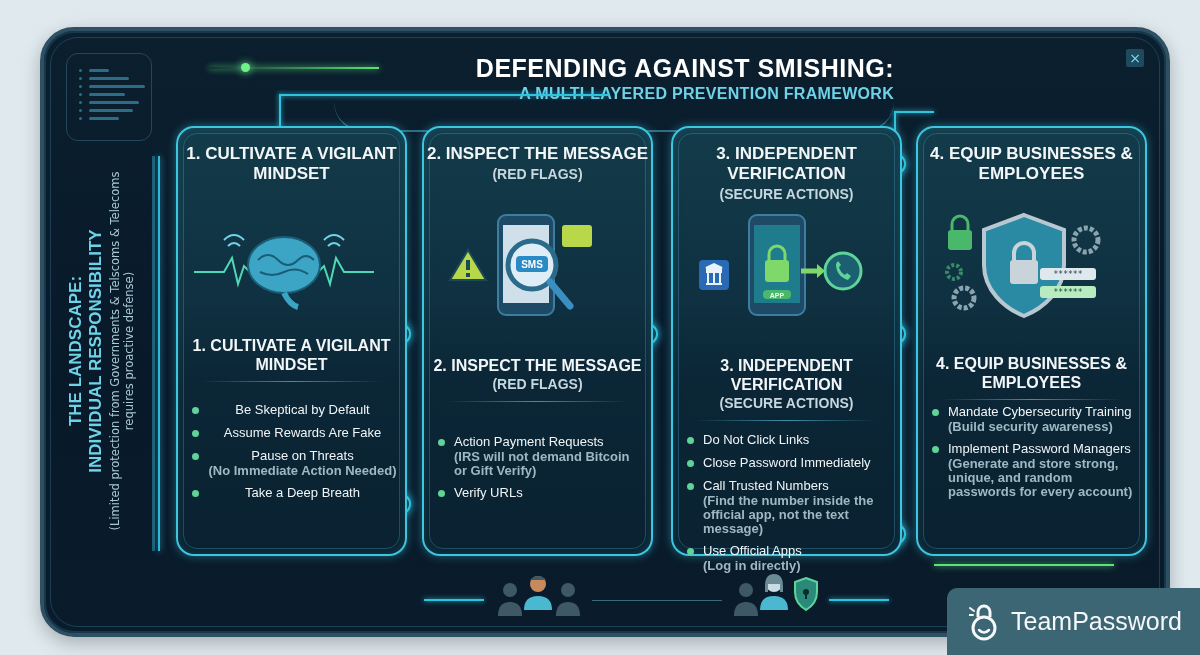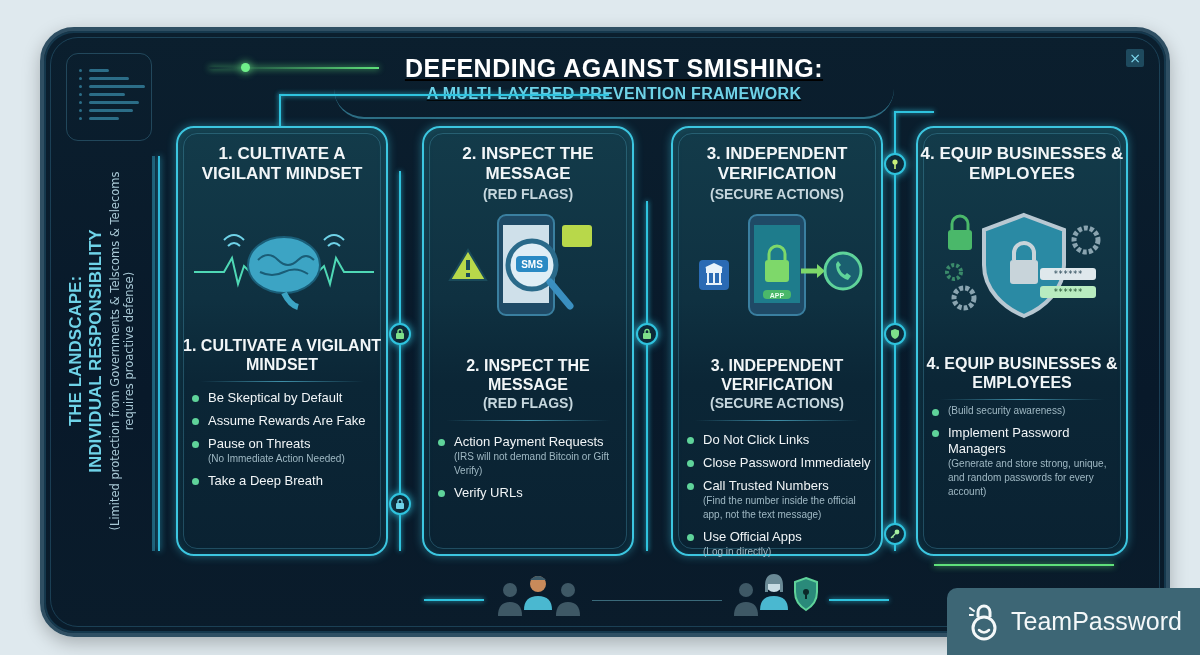--- a/index.html
+++ b/index.html
@@ -24,56 +24,56 @@
   .deco-list { position: absolute; left: 22px; top: 22px; width: 86px; height: 88px;
     border: 1px solid rgba(90,170,200,0.3); border-radius: 12px; padding: 10px 8px; }
   .deco-list span { display: block; height: 3px; margin: 5px 0 5px 14px; background: #3a8fae; border-radius: 2px; opacity: .7; }
   .deco-list span::before { content:""; position:absolute; left:12px; width:3px; height:3px; background:#3a8fae; border-radius:50%; }
   .top-line { position: absolute; left: 165px; top: 36px; width: 170px; height: 2px;
     background: linear-gradient(90deg, rgba(80,200,120,0.1), #5fe07a); box-shadow: 0 0 6px #5fe07a; }
   .top-dot { position: absolute; left: 197px; top: 32px; width: 9px; height: 9px; border-radius: 50%; background:#6ff08a; box-shadow:0 0 8px #6ff08a; }
   .close-btn { position: absolute; right: 22px; top: 18px; width: 18px; height: 18px;
     background: #1e4a5e; color: #7fd8ef; font-size: 14px; line-height: 18px; text-align: center; border-radius: 2px; }
 
-  .title-wrap { position: absolute; left: 290px; top: 8px; width: 560px; height: 80px;
-    border-bottom: 2px solid rgba(80,190,220,0.5); border-radius: 0 0 30px 30px; text-align: center; text-decoration: underline; }
+  .title-wrap { position: absolute; left: 290px; top: 8px; width: 560px; height: 93px;
+    border-bottom: 2px solid rgba(80,190,220,0.5); border-radius: 0 0 30px 30px; text-align: right; }
   .title-main { font-family: "Liberation Sans", sans-serif; font-weight: 700; font-size: 25px;
     color: #ffffff; letter-spacing: 0.5px; margin-top: 15px; }
   .title-sub { font-family: "Liberation Sans", sans-serif; font-weight: 700; font-size: 16px;
     color: #6fd3e8; letter-spacing: 0.3px; margin-top: 2px; }
 
   .landscape { position: absolute; left: 12px; top: 120px; width: 110px; height: 400px; }
   .landscape-inner { position: absolute; left: 50%; top: 50%; width: 390px; height: 90px;
     transform: translate(-50%,-50%) rotate(-90deg); text-align: center; }
   .land-t1 { color: #6fd3e8; font-weight: 700; font-size: 17px; font-family: "Liberation Sans", sans-serif; }
   .land-t2 { color: #6fd3e8; font-weight: 700; font-size: 17px; font-family: "Liberation Sans", sans-serif; }
   .land-sub { color: #a9c9d6; font-size: 11.5px; line-height: 14px; margin-top: 2px; }
   .land-bar { position: absolute; left: 108px; top: 125px; width: 3px; height: 395px; background: #1e5c74; }
   .land-bar2 { position: absolute; left: 114px; top: 125px; width: 2px; height: 395px; background: #2fb8d8; box-shadow:0 0 6px #2fb8d8; }
 
-  .card { position: absolute; top: 95px; width: 212px; height: 430px;
+  .card { position: absolute; top: 95px; width: 231px; height: 430px;
     border: 2px solid #3cc6e0; border-radius: 18px;
     background: linear-gradient(180deg, #133b4a 0%, #0f3141 40%, #0b2636 60%, #0a2232 100%);
     box-shadow: 0 0 10px rgba(60,198,224,0.45), inset 0 0 10px rgba(60,198,224,0.15); padding-left: 35px; }
   .card::before { content:""; position:absolute; inset:5px; border:1px solid rgba(100,200,230,0.25); border-radius:14px; pointer-events:none; }
   .c1 { left: 132px; } .c2 { left: 378px; } .c3 { left: 627px; } .c4 { left: 872px; }
   .card-top-title { position: absolute; top: 16px; left: 0; right: 0; text-align: center;
     font-family: "Liberation Sans", sans-serif; font-weight: 700; font-size: 17px; line-height: 20px; color: #f2f6f8; }
   .card-top-sub { display:block; font-size: 14px; color: #c6d7de; font-weight: 700; }
   .illus { position: absolute; left: 16px; right: 16px; top: 82px; height: 110px; }
   .card-mid-title { position: absolute; top: 208px; left: 0; right: 0; text-align: center;
     font-family: "Liberation Sans", sans-serif; font-weight: 700; font-size: 16px; line-height: 19px; color: #f2f6f8;
     padding-bottom: 8px; }
   .card-mid-title::after { content:""; position:absolute; left:22px; right:22px; bottom:0; height:1px; background:linear-gradient(90deg,transparent,#3f8fa8,transparent); }
   .card-mid-sub { display:block; font-size: 14px; color:#c6d7de; }
   .bullets { position: absolute; left: 14px; right: 8px; list-style: none; }
   .bullets li { position: relative; padding-left: 16px; margin-bottom: 7px; }
   .bullets .dot { position: absolute; left: 0; top: 5px; width: 7px; height: 7px; border-radius: 50%; background: #5fd39a; }
   .b-main { display:block; color: #f1f5f7; font-size: 13px; line-height: 16px; font-family: "Liberation Sans", sans-serif; }
-  .b-sub { display:block; color: #9fb8c3; font-size: 10px; line-height: 14px; font-family: "Liberation Sans", sans-serif; }
+  .b-sub { display:block; color: #9fb8c3; font-size: 13px; line-height: 14px; font-family: "Liberation Sans", sans-serif; font-weight: bold; }
 
   .connector { position: absolute; width: 2px; background: #2fc3de; box-shadow: 0 0 5px #2fc3de; }
   .node { position: absolute; width: 22px; height: 22px; border-radius: 50%; border: 2px solid #2fc3de;
     background: #0d2a38; display:flex; align-items:center; justify-content:center; box-shadow:0 0 8px #2fc3de; }
   .hline { position: absolute; height: 2px; background: #2fc3de; box-shadow: 0 0 5px #2fc3de; }
 
   .bottom-bar { position: absolute; left: 380px; top: 513px; width: 480px; height: 70px; }
   .person { position: absolute; width: 28px; height: 36px; }
 
   .brand { position: absolute; left: 947px; top: 588px; width: 253px; height: 67px;
@@ -171,21 +171,21 @@
         <path d="M30 30 q10-10 20 0 M34 36 q6-6 12 0" stroke="#6fd3e8" stroke-width="2" fill="none"></path>
         <path d="M130 30 q10-10 20 0 M134 36 q6-6 12 0" stroke="#6fd3e8" stroke-width="2" fill="none"></path>
         <ellipse cx="90" cy="55" rx="36" ry="28" fill="#3ca4c4" stroke="#1a5d77" stroke-width="2"></ellipse>
         <path d="M64 50 q10-10 20 0 q10 10 20 0 q8-8 16 0 M66 62 q12 6 24 0 q12-6 24 2" stroke="#1a5d77" stroke-width="2" fill="none"></path>
         <path d="M90 83 q6 12 14 14" stroke="#3ca4c4" stroke-width="6" fill="none"></path>
       </svg>
     </div>
     <div class="card-mid-title">
       <span>1. CULTIVATE A VIGILANT MINDSET</span>
     </div>
-    <ul class="bullets" style="top:262px;">
+    <ul class="bullets" style="top:274px;text-align:center;">
       <li>
           <span class="dot"></span>
           <span class="b-main">Be Skeptical by Default</span>
         </li>
       <li>
           <span class="dot"></span>
           <span class="b-main">Assume Rewards Are Fake</span>
         </li>
       <li>
           <span class="dot"></span>
@@ -301,20 +301,21 @@
         <rect x="106" y="76" width="56" height="12" rx="3" fill="#b8ecc0"></rect>
         <text x="134" y="85" font-size="8" fill="#1a4a2a" text-anchor="middle" font-family="DejaVu Sans Mono, monospace">******</text>
       </svg>
     </div>
     <div class="card-mid-title" style="top:226px;">
       <span>4. EQUIP BUSINESSES &amp; EMPLOYEES</span>
     </div>
     <ul class="bullets" style="top:276px;">
       <li>
           <span class="dot"></span>
+          <span class="b-main">Mandate Cybersecurity Training</span>
           <span class="b-sub">(Build security awareness)</span>
         </li>
       <li>
           <span class="dot"></span>
           <span class="b-main">Implement Password Managers</span>
           <span class="b-sub">(Generate and store strong, unique, and random passwords for every account)</span>
         </li>
     </ul>
   </div>
 

